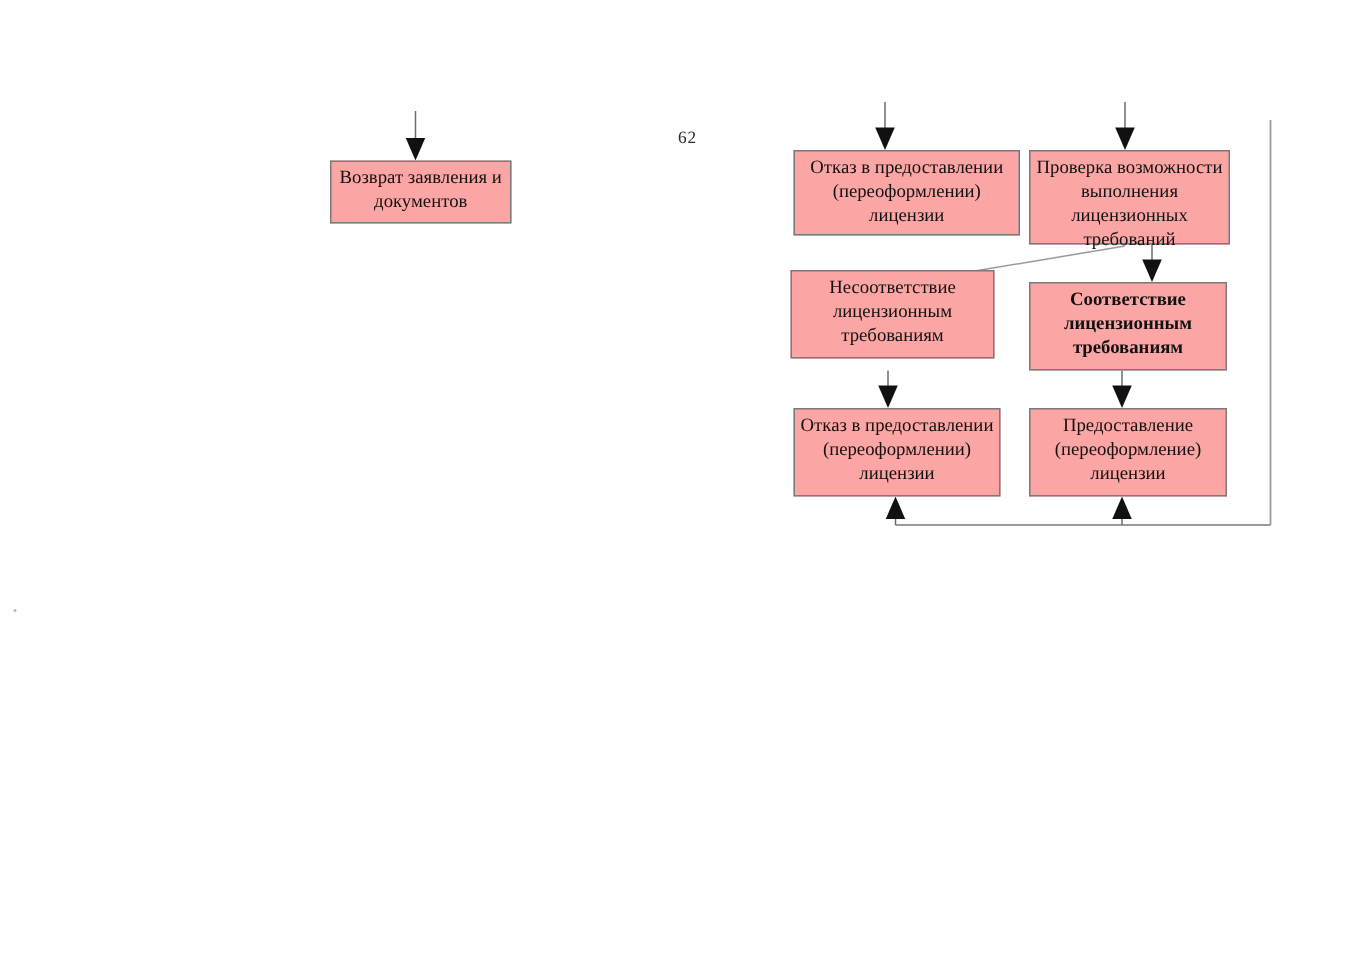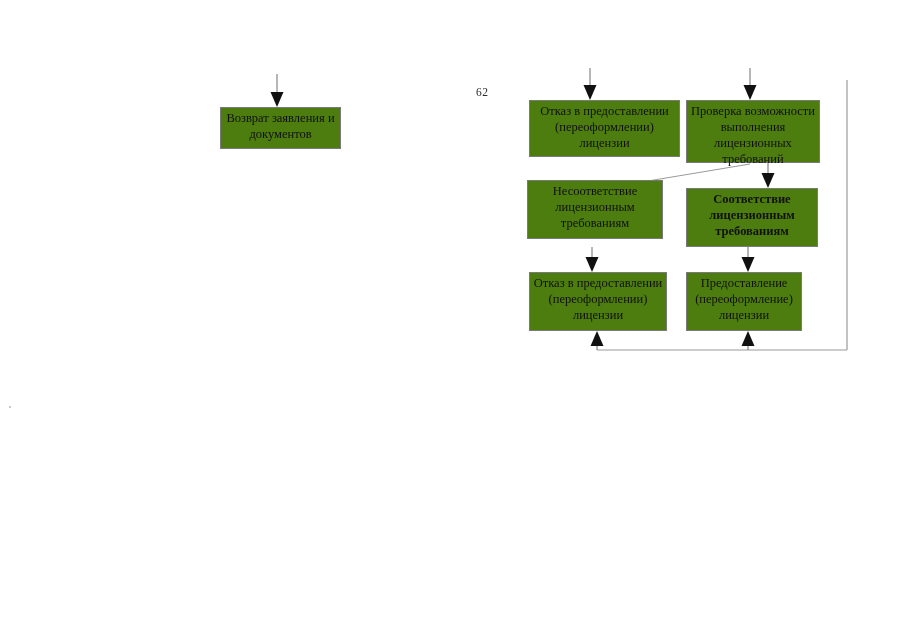--- a/index.html
+++ b/index.html
@@ -25,21 +25,21 @@
     position: absolute;
     left: 0; top: 0;
     width: 905px;
     height: 640px;
     pointer-events: none;
   }
   .node {
     position: absolute;
     box-sizing: border-box;
     border: 1px solid #7a7a7a;
-    background: #4d7c0f;
+    background: #fca5a5;
     display: flex;
     align-items: center;
     justify-content: center;
     text-align: center;
     line-height: 1.28;
     font-size: 12.5px;
     color: #111111;
     padding: 2px 3px;
   }
   .node .node-text {
@@ -48,21 +48,20 @@
     white-space: pre-line;
   }
   .node.align-top .node-text {
     align-self: flex-start;
   }
   .page-number {
     position: absolute;
     font-size: 11.5px;
     color: #2b2b2b;
     letter-spacing: 0.5px;
-    margin-left: 24px;
   }
   .speck {
     position: absolute;
     width: 2px;
     height: 2px;
     background: #b9b9b9;
     border-radius: 50%;
   }
 </style>
 </head>
@@ -120,18 +119,18 @@
     <div class="node align-top" style="left: 686px; top: 188px; width: 132px; height: 59px; border-color: rgb(122, 122, 122); font-weight: bold;">
       <span class="node-text">Соответствие
 лицензионным
 требованиям</span>
     </div>
     <div class="node align-top" style="left: 529px; top: 272px; width: 138px; height: 59px; border-color: rgb(122, 122, 122);">
       <span class="node-text">Отказ в предоставлении
 (переоформлении)
 лицензии</span>
     </div>
-    <div class="node align-top" style="left: 686px; top: 272px; width: 116px; height: 59px; border-color: rgb(122, 122, 122); justify-content: center;">
+    <div class="node align-top" style="left: 686px; top: 272px; width: 132px; height: 59px; border-color: rgb(122, 122, 122); justify-content: center;">
       <span class="node-text">Предоставление
 (переоформление)
 лицензии</span>
     </div>
   </div>
 
 </body></html>

